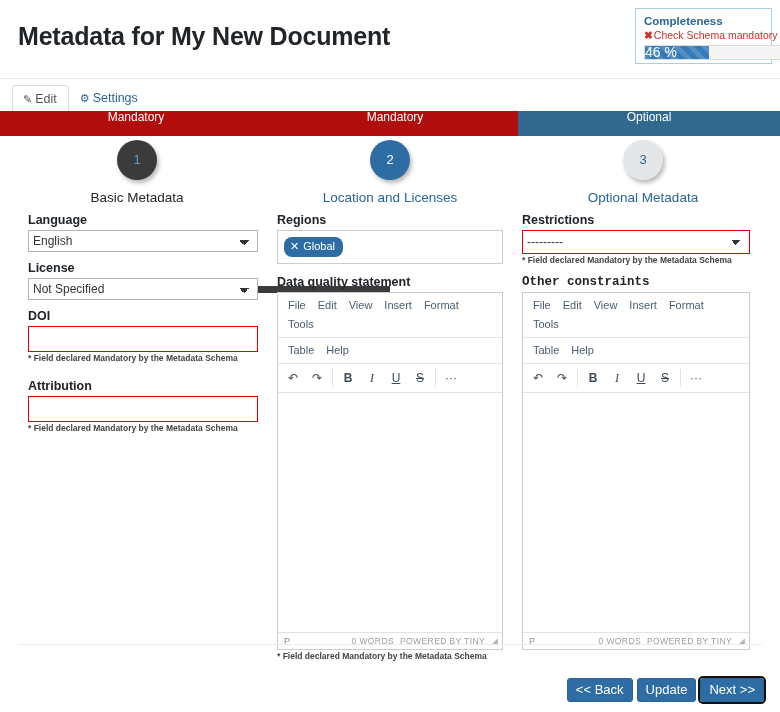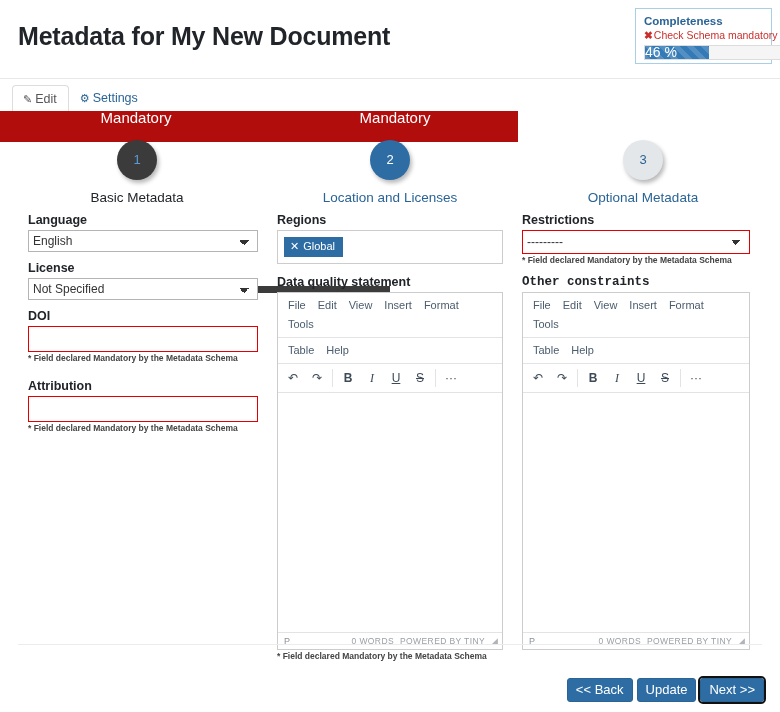--- a/index.html
+++ b/index.html
@@ -71,21 +71,21 @@
     border-radius: 4px 4px 0 0;
     color: #555;
     margin-bottom: -1px;
   }
   .tab.inactive { color: #2a6496; border: 1px solid transparent; }
   .tab .ic { margin-right: 3px; font-size: 11px; display:inline-block; }
 
   
   .band { position: absolute; left: 0; top: 111px; width: 780px; height: 13px; display: flex; }
   .band-seg {
-    height: 31px; color: #fff; font-size: 15px; line-height: 13px;
+    height: 25px; color: #fff; font-size: 12px; line-height: 13px;
     text-align: center; font-family: "Liberation Sans", sans-serif;
   }
   .band-mandatory { background: #b20d0d; }
   .band-optional  { background: #31688e; }
 
   
   .stepper { position: absolute; left: 0; top: 130px; width: 780px; height: 78px; }
   .step-line {
     position: absolute; height: 7px; background: #3b3b3b; top: 156px;
   }
@@ -141,21 +141,21 @@
     font-weight: bold;
   }
 
   
   .tagbox {
     width: 100%; min-height: 34px; border: 1px solid #ccc; background:#fff;
     padding: 5px 6px;
   }
   .tag {
     display: inline-block; background: #2e6da4; color: #fff;
-    font-size: 11px; padding: 3px 8px 4px 6px; border-radius: 0;
+    font-size: 11px; padding: 3px 8px 4px 6px; border-radius: 8px;
     line-height: 13px;
   }
   .tag .tag-x { margin-right: 4px; font-size: 11px; }
 
   
   .tinymce { width: 100%; border: 1px solid #ccc; background: #fff; }
   .tiny-menubar {
     display: flex; flex-wrap: wrap; padding: 3px 4px;
     border-bottom: 1px solid #e3e3e3;
   }
@@ -226,20 +226,21 @@
       <span class="ic">✎</span><span>Edit</span>
     </div>
     <div class="tab inactive">
       <span class="ic">⚙</span><span>Settings</span>
     </div>
   </div>
 
   <div class="band">
     <div class="band-seg band-mandatory" style="width:272px">Mandatory</div>
     <div class="band-seg band-mandatory" style="width:246px">Mandatory</div>
+    <div class="band-seg band-optional" style="width:262px">Optional</div>
   </div>
 
   <div class="stepper">
     <div class="step-line" style="left:137px; width:253px;"></div>
     <div class="step step-1" style="left:52px;">
       <div class="step-circle">1</div>
       <div class="step-label">Basic Metadata</div>
     </div>
     <div class="step step-2" style="left:305px;">
       <div class="step-circle">2</div>

